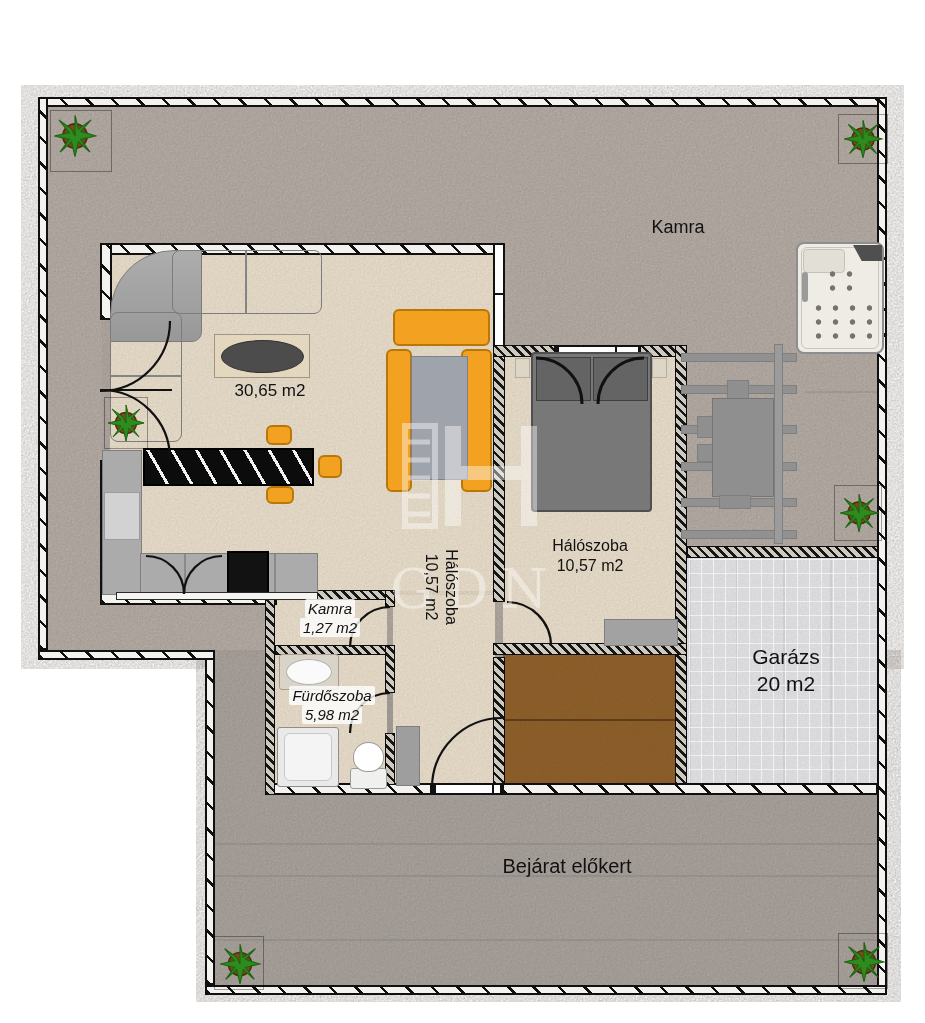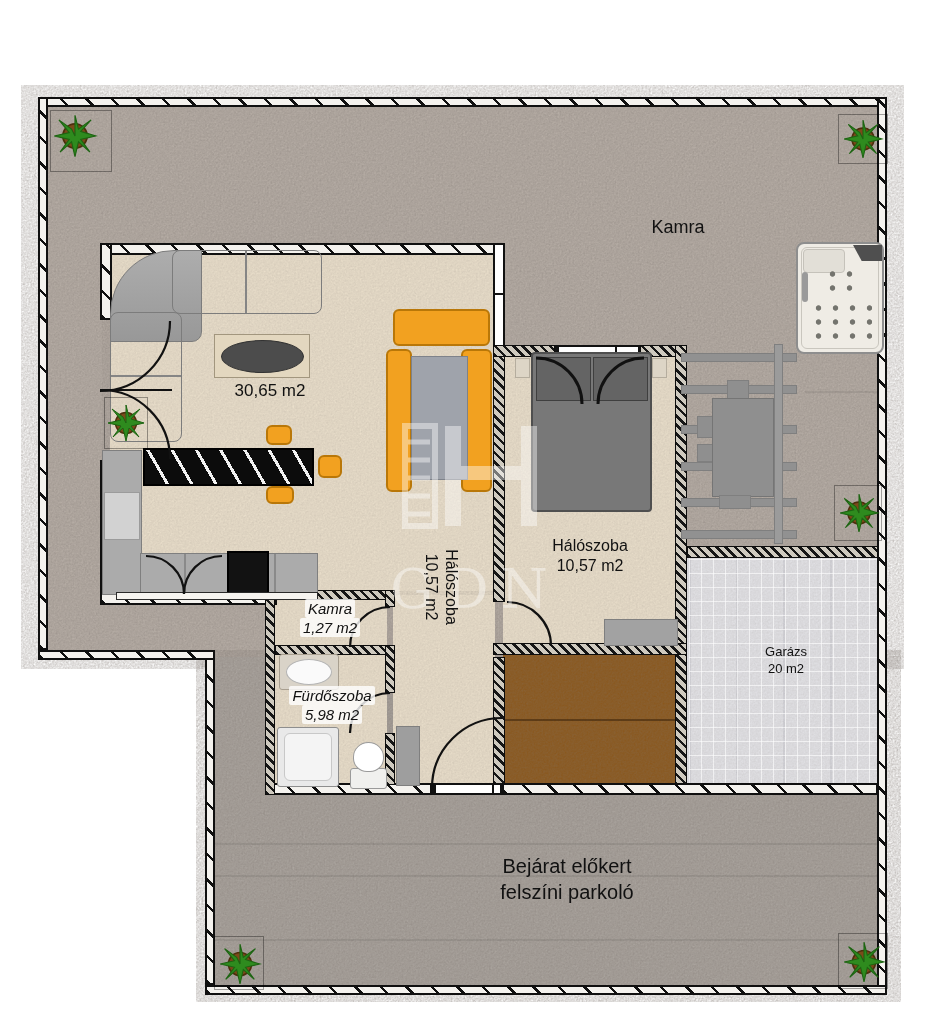--- a/index.html
+++ b/index.html
@@ -254,23 +254,22 @@
   <div class="abs label" style="left:268px;top:599px;width:124px;font-size:15px;">
     <div><span class="chip">Kamra</span></div>
     <div><span class="chip">1,27 m2</span></div>
   </div>
 
   <div class="abs label" style="left:262px;top:686px;width:140px;font-size:15px;">
     <div><span class="chip">Fürdőszoba</span></div>
     <div><span class="chip">5,98 m2</span></div>
   </div>
 
-  <div class="abs label" style="left:736px;top:644px;width:100px;font-size:13px;">
+  <div class="abs label" style="left:736px;top:644px;width:100px;font-size:21px;">
     <div>Garázs</div>
     <div>20 m2</div>
   </div>
 
   <div class="abs label" style="left:437px;top:854px;width:260px;font-size:20px;">
     <div>Bejárat előkert</div>
-    <div>felszíni parkoló</div>
   </div>
 
 </div>
 
 </body></html>

